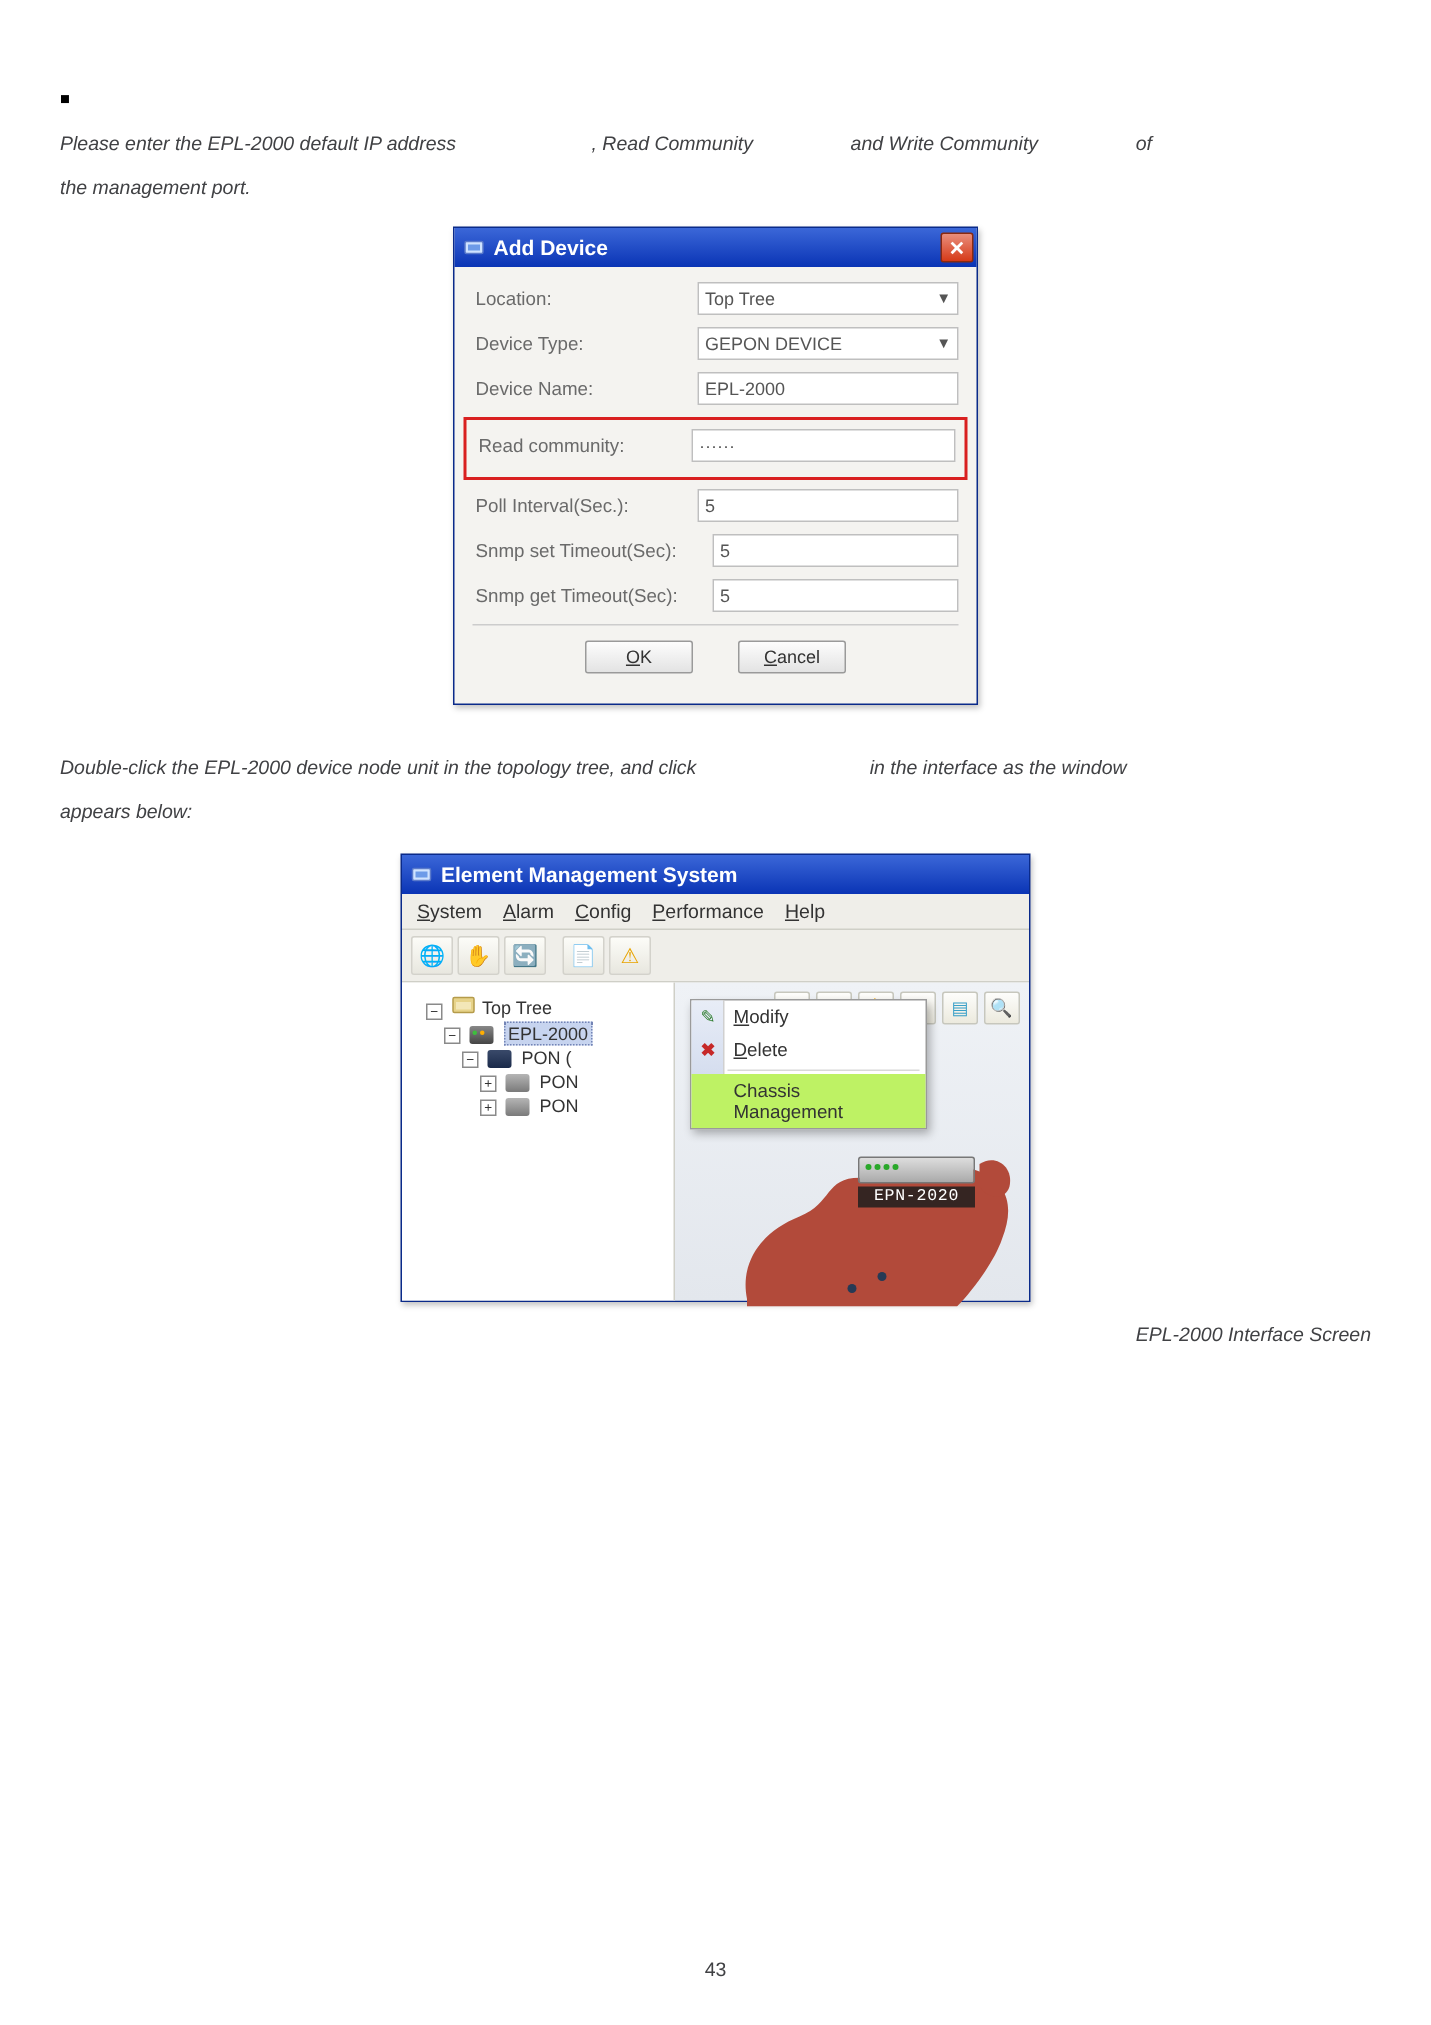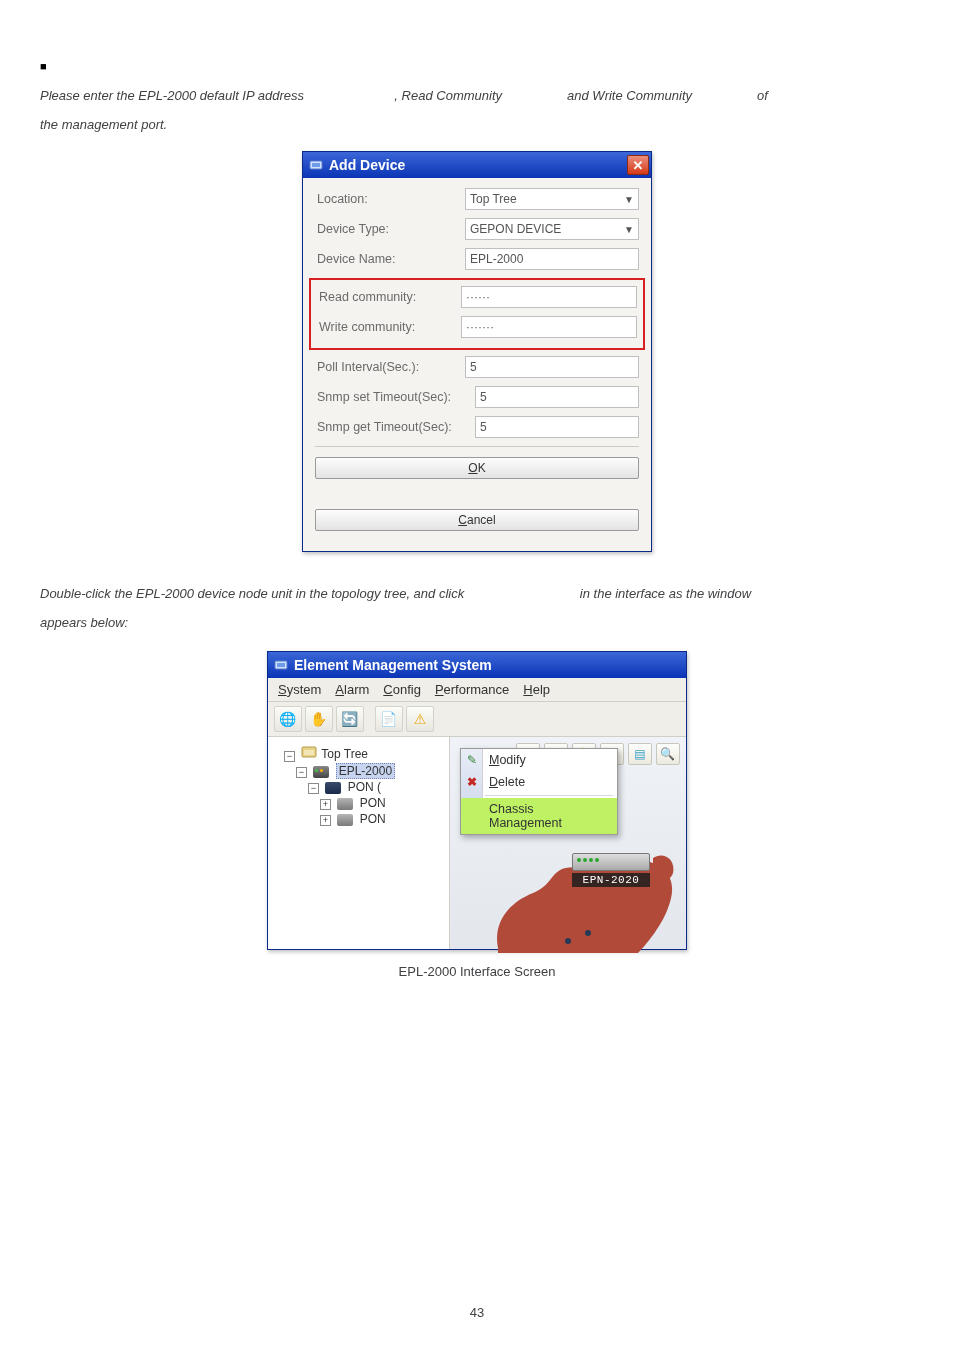--- a/index.html
+++ b/index.html
@@ -69,21 +69,21 @@
   .combo { display:flex; align-items:center; justify-content:space-between; }
   .combo .arrow { color:#555; font-size:10px; }
 
   .redbox {
     border: 2px solid #d92020;
     padding: 6px 6px 2px 6px;
     margin: 0 -6px 6px -6px;
   }
   .redbox .row .lbl { width:144px; }
 
-  .btnrow { display:flex; justify-content:center; gap:30px; padding: 10px 0 14px 0; border-top:1px solid #ccc; margin-top:6px;flex-direction:column;}
+  .btnrow { display:flex; justify-content:center; gap:30px; padding: 10px 0 14px 0; border-top:1px solid #ccc; margin-top:6px;}
   .btn {
     min-width: 72px;
     height: 22px;
     background: linear-gradient(#fdfdfd,#e3e3e3);
     border: 1px solid #9a9a9a;
     border-radius: 2px;
     font-size: 12px;
     color:#333;
     display:flex; align-items:center; justify-content:center;
   }
@@ -206,21 +206,21 @@
   .deviceblock .dblabel {
     background: rgba(30,30,30,0.85);
     color:#fff;
     font-size:11px;
     text-align:center;
     letter-spacing:0.5px;
     padding:1px 0;
     font-family: "Courier New", monospace;
   }
 
-  .caption { text-align:center; font-size:13px; color:#404144; margin-top:14px; }
+  .caption { text-align:right; font-size:13px; color:#404144; margin-top:14px;font-style:italic; }
   .pagenum { position:absolute; bottom:30px; left:0; right:0; text-align:center; font-size:13px; color:#404144; }
 </style>
 </head>
 <body>
 
 <div class="bullet">■</div>
 
 <div class="body-text">
   <span>Please enter the EPL-2000 default IP address</span>
   <span>                       </span>
@@ -270,24 +270,20 @@
       <div class="lbl">Device Name:</div>
       <div class="ctrl">
         <input class="textbox" value="EPL-2000" style="">
       </div>
     </div>
 
     <div class="redbox">
       <div class="row">
         <div class="lbl">Read community:</div>
         <div class="ctrl"><input class="textbox" value="······" style=""></div>
-      </div>
-      <div class="row">
-        <div class="lbl">Write community:</div>
-        <div class="ctrl"><input class="textbox" value="·······" style=""></div>
       </div>
     </div>
 
     <div class="row">
       <div class="lbl">Poll Interval(Sec.):</div>
       <div class="ctrl"><input class="textbox" value="5" style=""></div>
     </div>
     <div class="row">
       <div class="lbl" style="width:160px">Snmp set Timeout(Sec):</div>
       <div class="ctrl"><input class="textbox" value="5" style=""></div>

